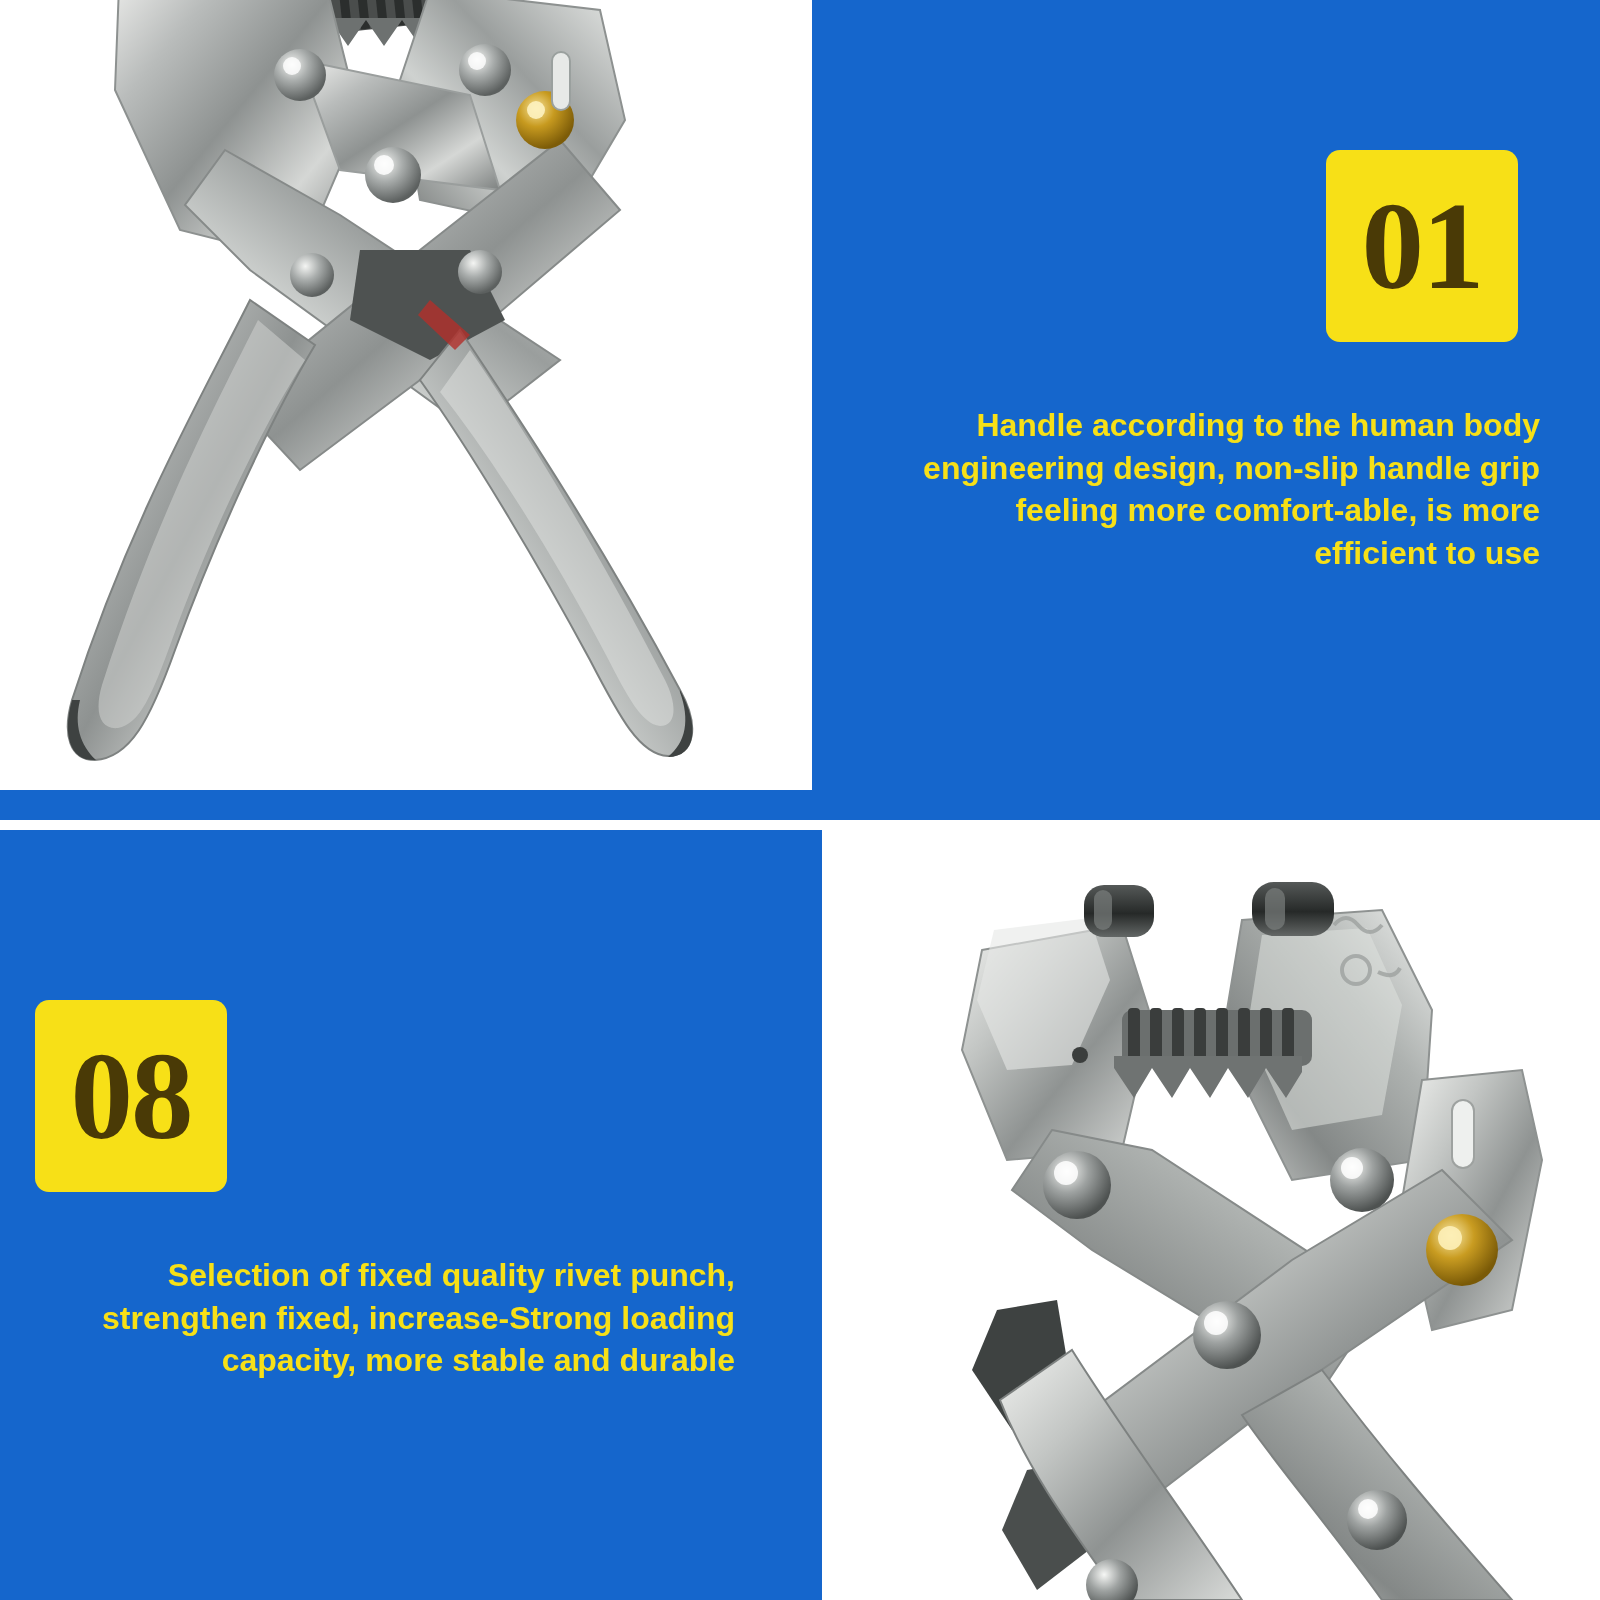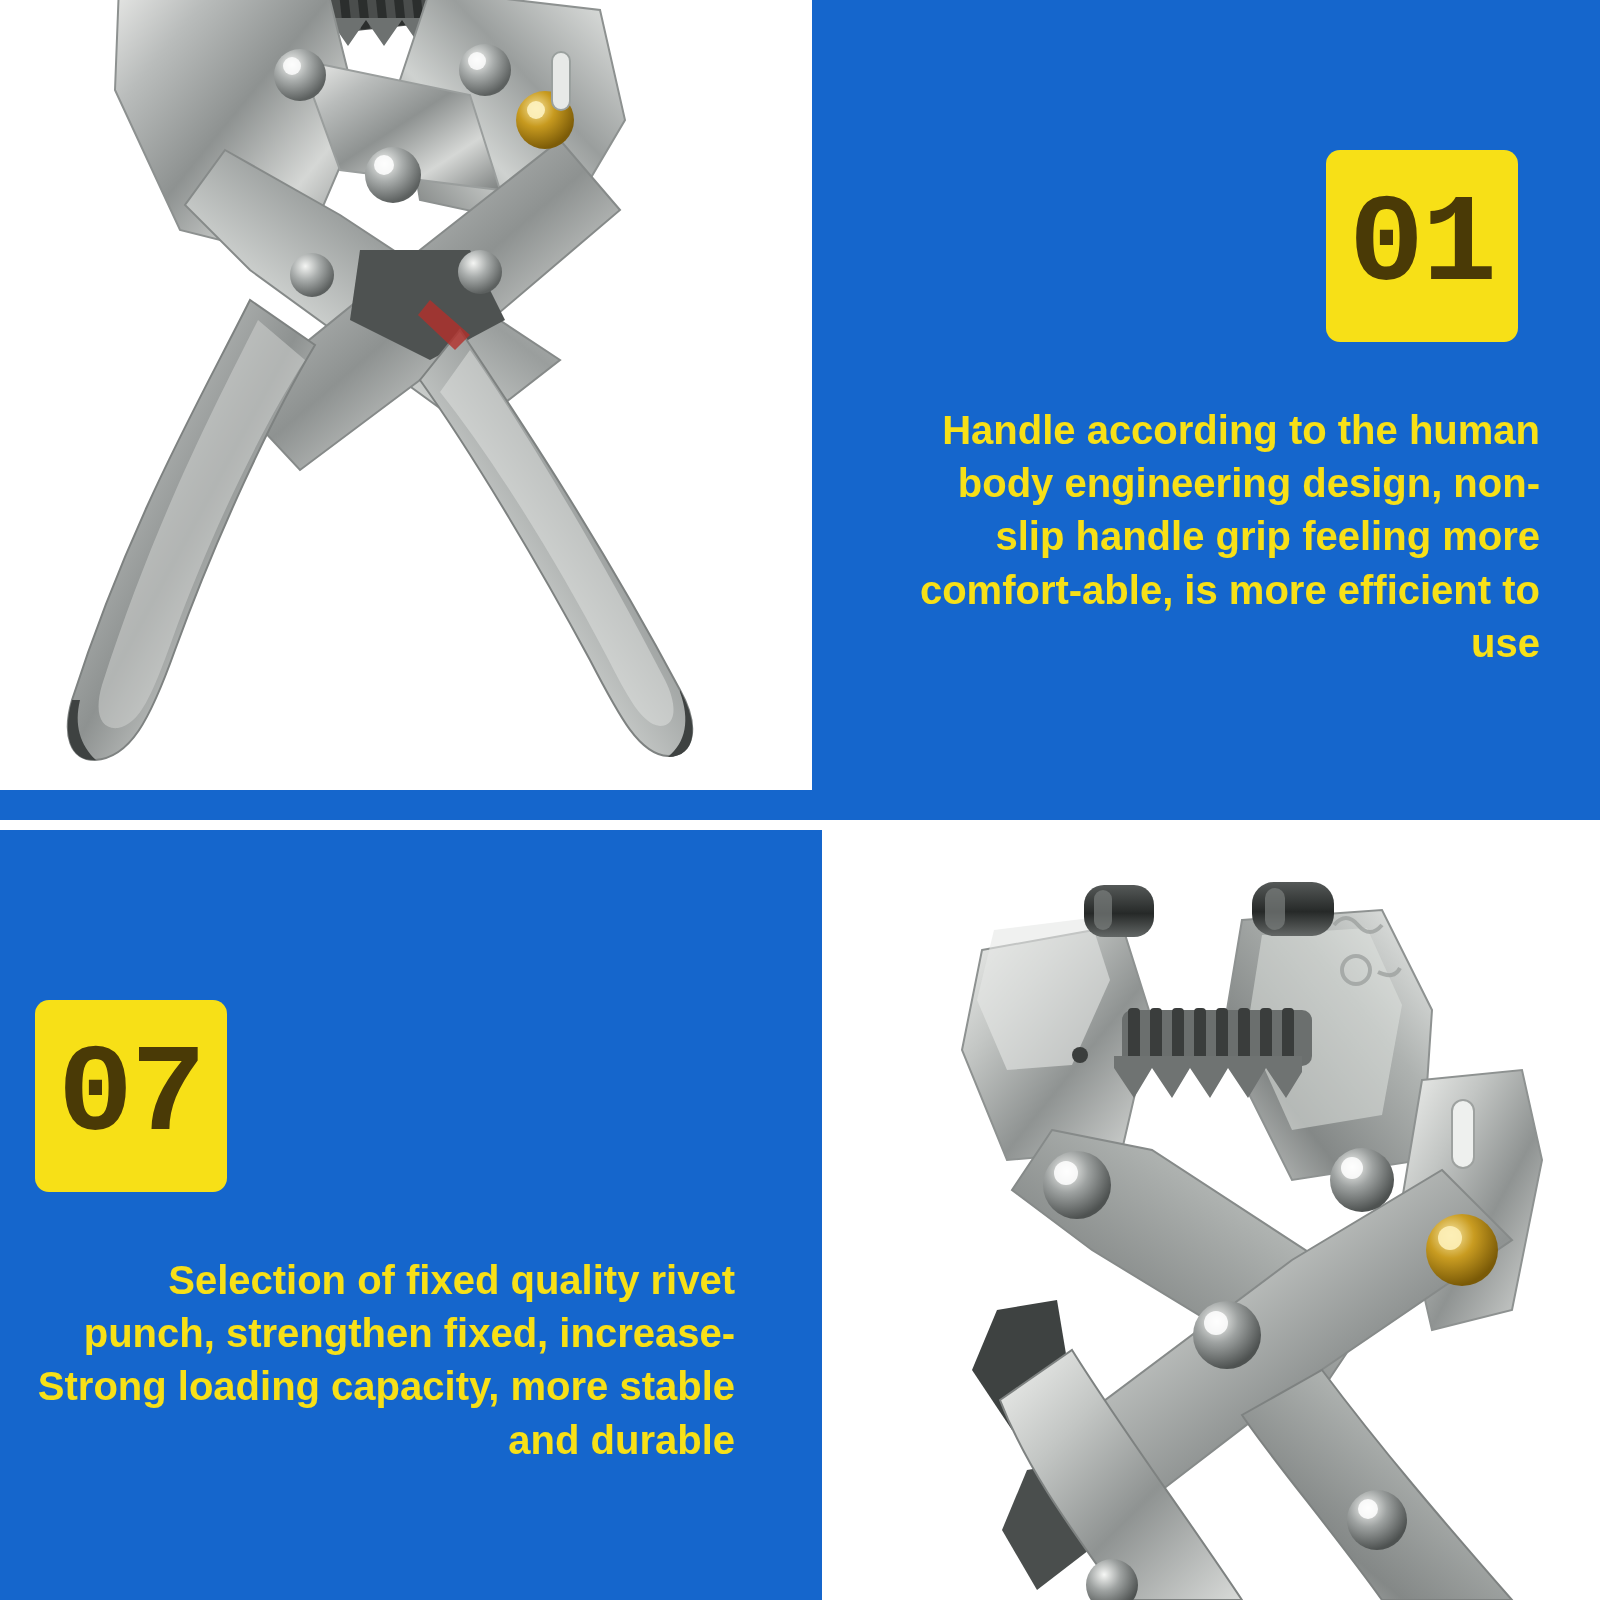--- a/index.html
+++ b/index.html
@@ -99,37 +99,37 @@
     position: absolute;
     left: 12px;
     top: 12px;
     right: -14px;
     bottom: -14px;
     border: 3px solid #f7e017;
     border-radius: 14px;
     z-index: -1;
   }
   .badge-num {
-    font-family: Liberation Mono, monospace;
+    font-family: Liberation Serif, serif;
     font-weight: bold;
     font-size: 125px;
     line-height: 1;
     color: #4a3a06;
     letter-spacing: -2px;
   }
 
   .badge-right {
     margin-left: auto;
     margin-right: 22px;
   }
 
   .blurb {
     color: #f7e017;
     font-weight: bold;
-    font-size: 40px;
+    font-size: 32px;
     line-height: 1.33;
     margin-top: 62px;
   }
   .blurb-right {
     text-align: right;
   }
   .blurb-left {
     text-align: right;
   }
 
@@ -249,21 +249,21 @@
       <div class="blurb blurb-right">Handle according to the human body engineering design, non-slip handle grip feeling more comfort-able, is more efficient to use</div>
     </div>
   </div>
 
   <div class="divider"></div>
 
   <div class="panel panel-bottom">
 
     <div class="text-block text-bottom">
       <div class="badge">
-        <span class="badge-num">07</span>
+        <span class="badge-num">08</span>
       </div>
       <div class="blurb blurb-left">Selection of fixed quality rivet punch, strengthen fixed, increase-Strong loading capacity, more stable and durable</div>
     </div>
 
     <div class="img-frame img-bottom">
       <svg class="tool-bottom" viewBox="0 0 778 770" xmlns="http://www.w3.org/2000/svg">
         <defs>
           <linearGradient id="s2a" x1="0" y1="0" x2="1" y2="1">
             <stop offset="0%" stop-color="#f0f1ef"></stop>
             <stop offset="30%" stop-color="#c3c6c4"></stop>

